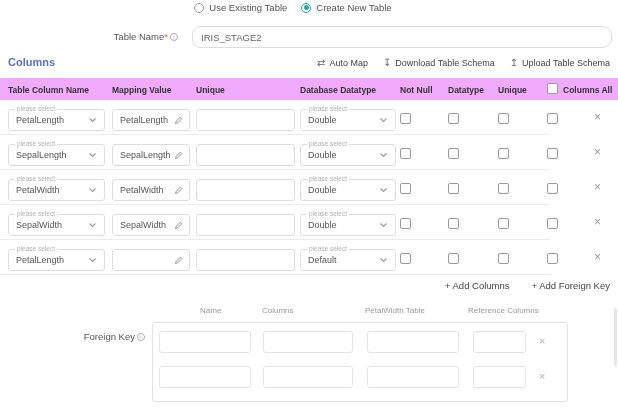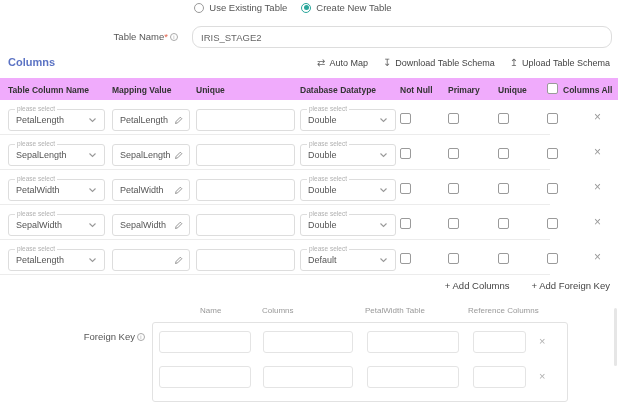--- a/index.html
+++ b/index.html
@@ -108,21 +108,21 @@
       <span>Upload Table Schema</span>
     </div>
   </div>
 
   <div class="thead">
     <span class="hcell" style="left:8px">Table Column Name</span>
     <span class="hcell" style="left:112px">Mapping Value</span>
     <span class="hcell" style="left:196px">Unique</span>
     <span class="hcell" style="left:300px">Database Datatype</span>
     <span class="hcell" style="left:400px">Not Null</span>
-    <span class="hcell" style="left:448px">Primary</span>
+    <span class="hcell" style="left:448px">Datatype</span>
     <span class="hcell" style="left:498px">Unique</span>
     <span class="hd-cb"></span>
     <span class="hcell" style="left:563px">Columns All</span>
   </div>
 
   <div class="rows">
 
     <div class="trow">
       <div class="sel-box c-col">
         <span class="float-label">please select</span>

